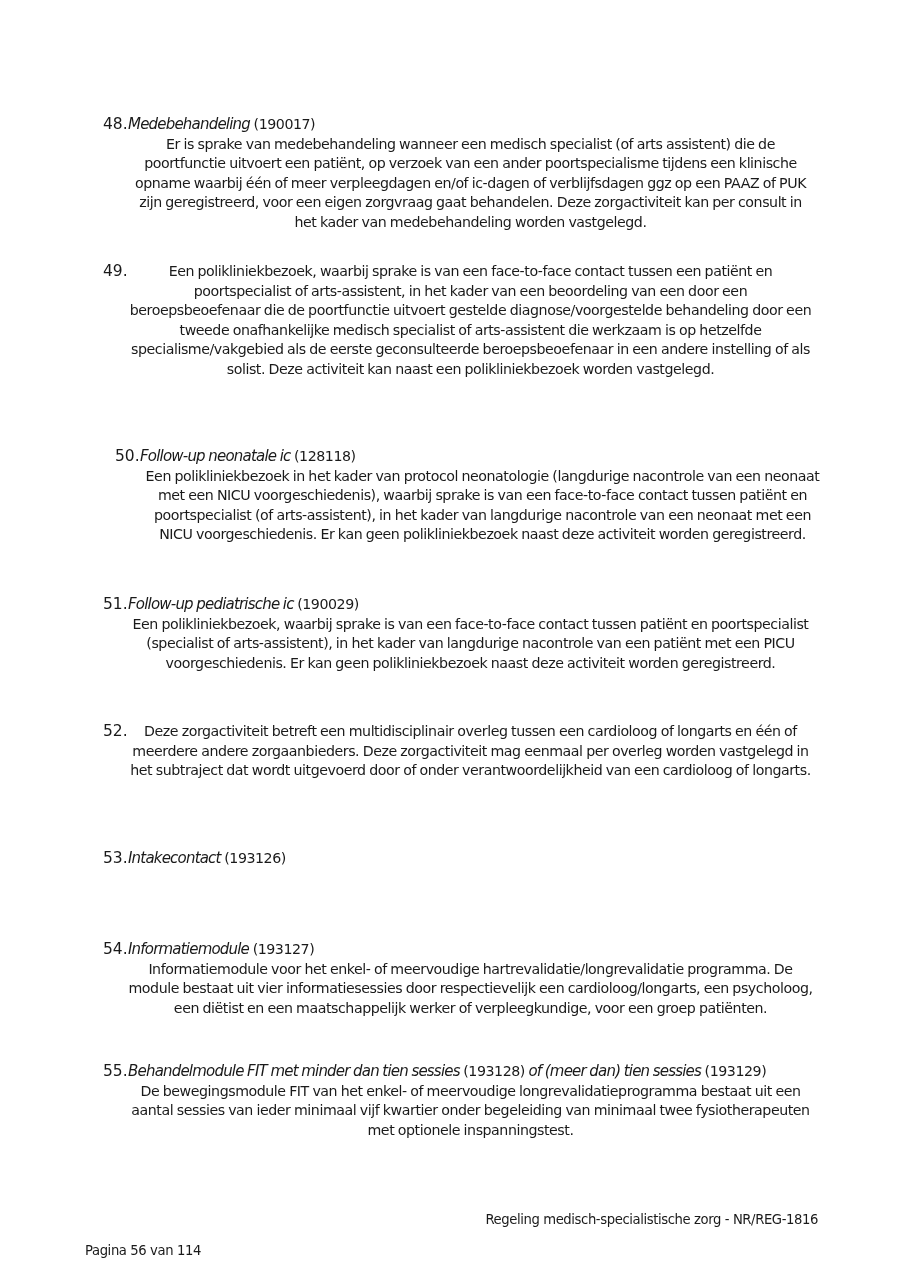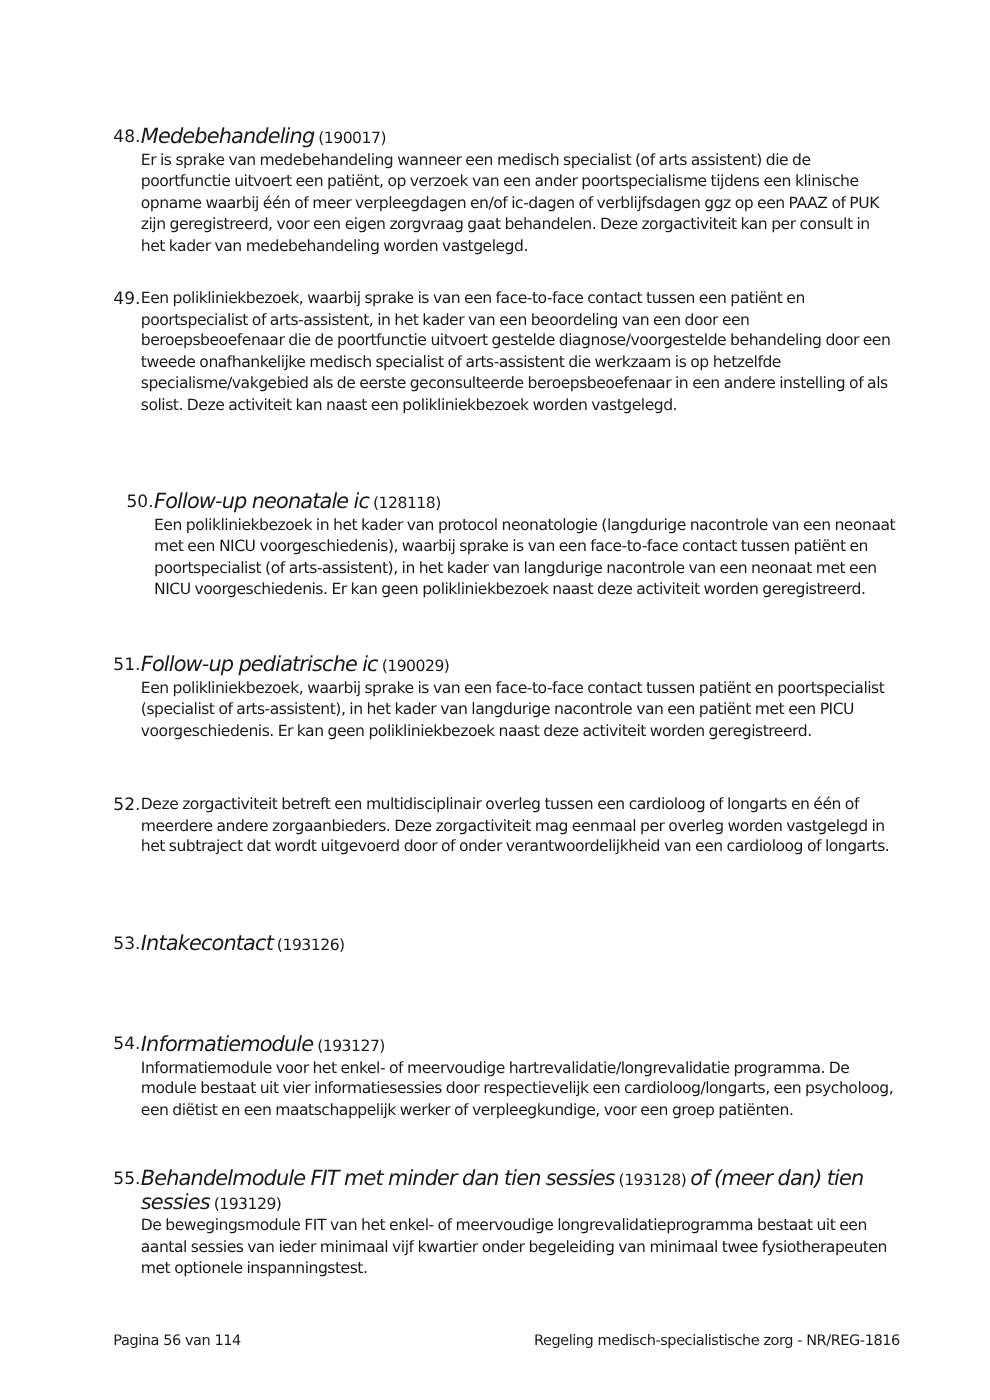--- a/index.html
+++ b/index.html
@@ -3,24 +3,24 @@
 <meta charset="utf-8">
 <style>
   html, body { margin: 0; padding: 0; background: #ffffff; }
   body { width: 900px; height: 1273px; position: relative; overflow: hidden;
          font-family: "DejaVu Sans", "Liberation Sans", sans-serif; color: #1a1a1a; }
   .page { position: absolute; left: 0; top: 0; width: 900px; height: 1273px; text-decoration: underline; }
   .item { position: absolute; left: 103px; width: 710px; font-size: 14.2px; line-height: 19.6px;
           letter-spacing: -0.45px; word-spacing: -0.5px; }
   .item .num { position: absolute; left: 0; top: 0; font-size: 15.5px; letter-spacing: 0; }
   .item .head { margin-left: 25px; }
-  .item .head i { font-style: italic; letter-spacing: -0.8px; font-size: 19px; }
-  .item .body { margin-left: 25px; }
+  .item .head i { font-style: italic; letter-spacing: -0.8px; font-size: 15px; }
+  .item .body { margin-left: 25px; text-align: center; }
   .footer { position: absolute; top: 1212px; font-size: 13.2px; letter-spacing: -0.4px; }
-  .footer.left { left: 103px; }
+  .footer.left { left: 85px; margin-top: 31px; }
   .footer.right { right: 82px; }
 </style>
 </head>
 <body>
 
 <div class="page">
 
   <div class="item" style="top:115px;">
     <span class="num">48.</span>
     <div class="head"><i>Medebehandeling</i> <span>(190017)</span></div>

